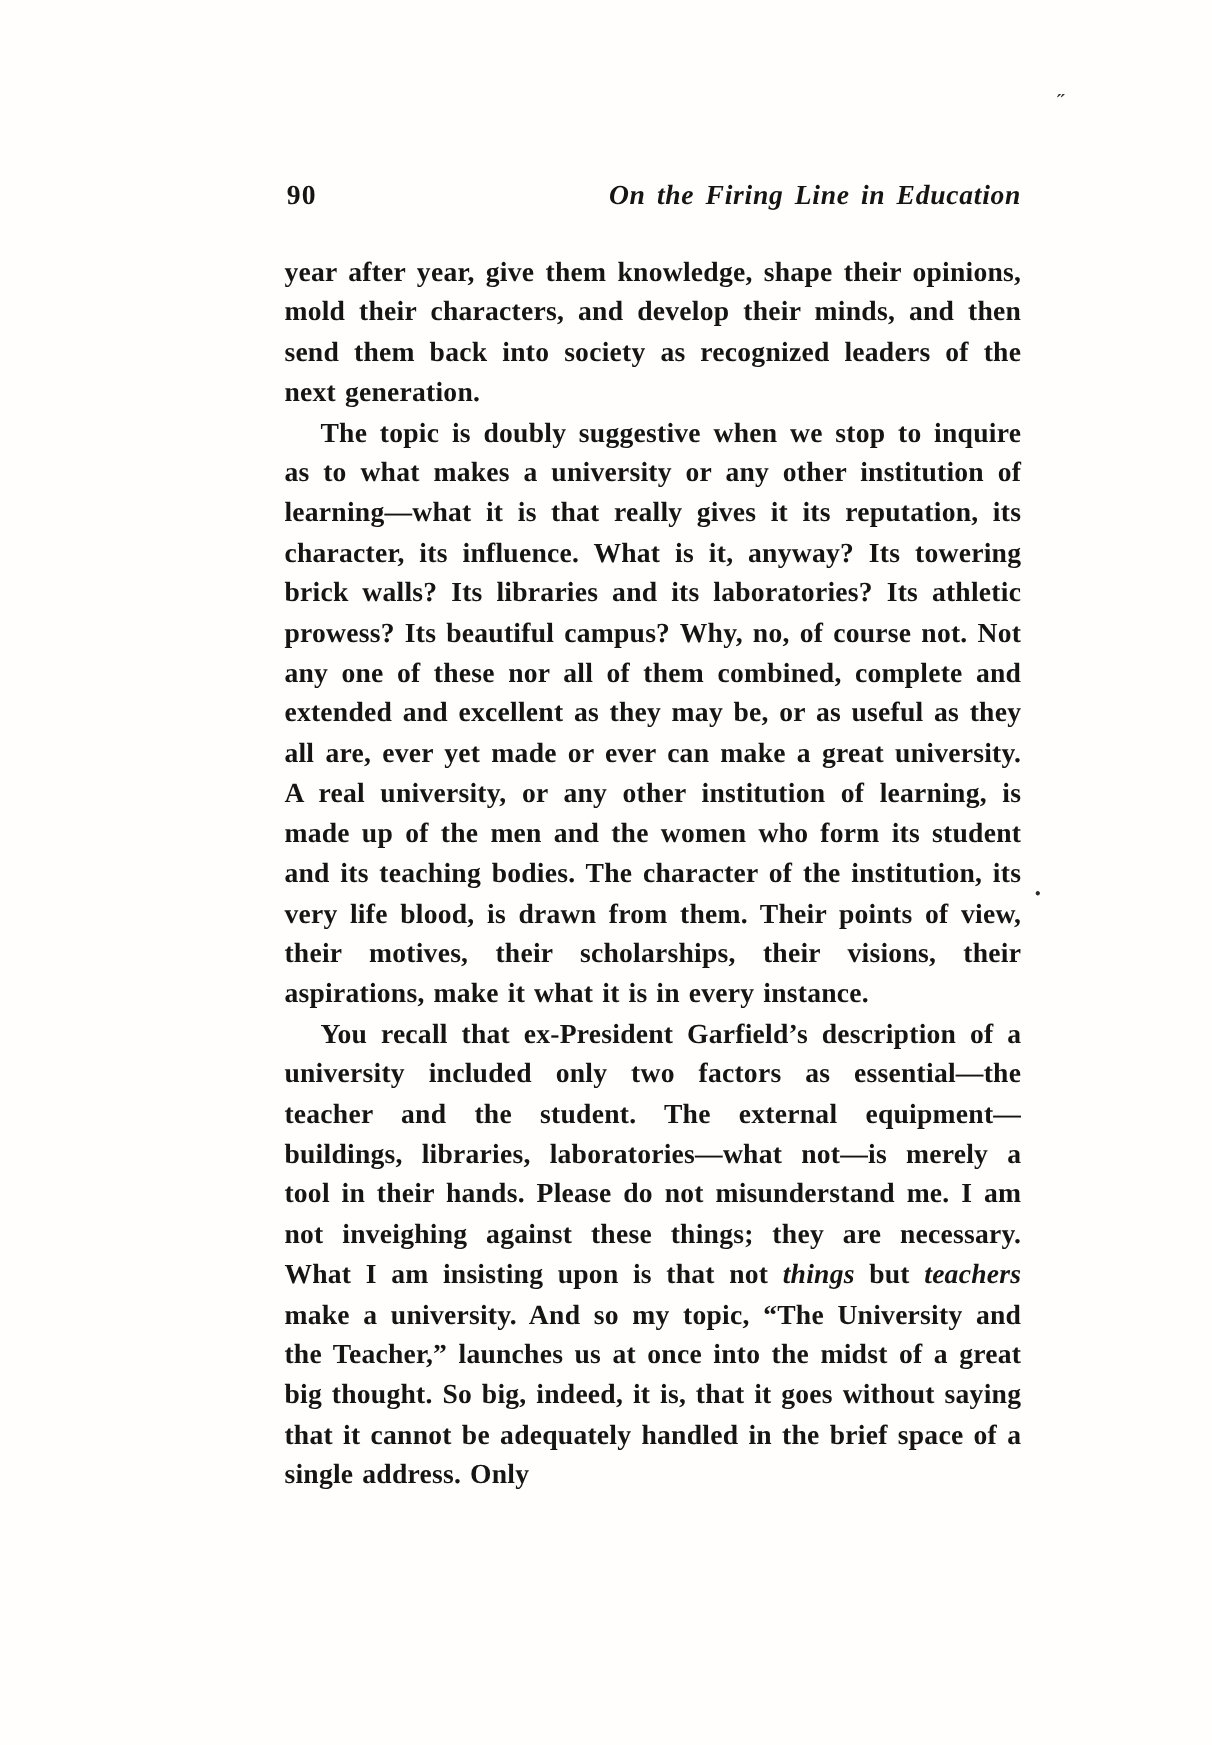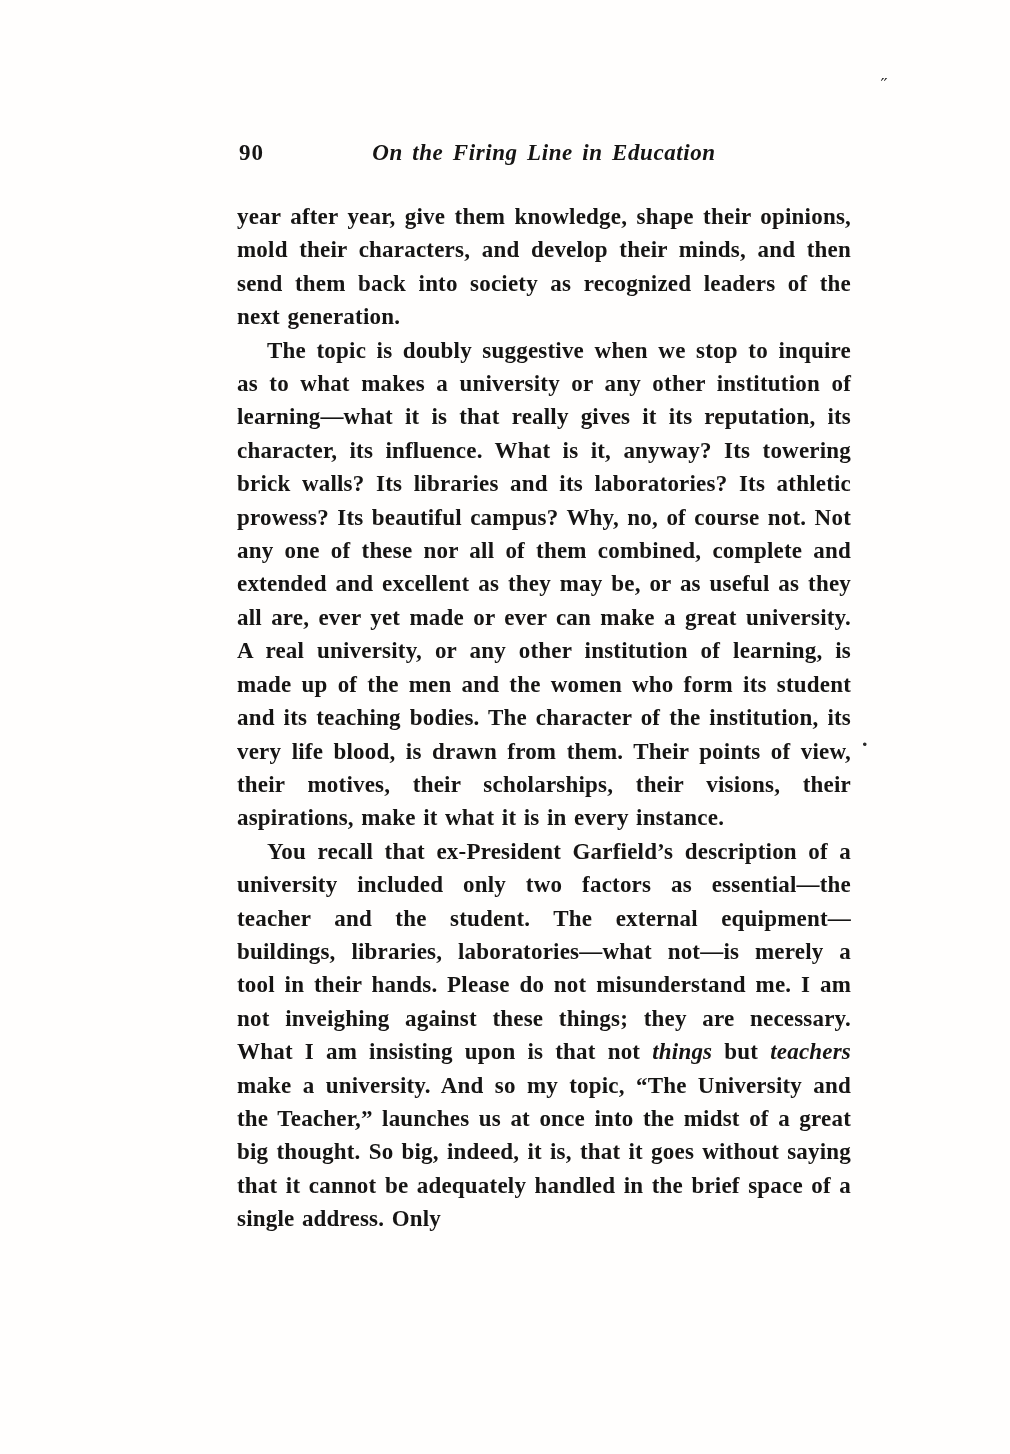--- a/index.html
+++ b/index.html
@@ -12,39 +12,39 @@
     width: 1010px;
     height: 1454px;
     background: #fffefd;
     overflow: hidden;
     font-family: "Liberation Serif", "DejaVu Serif", serif;
     color: #161514;
   }
   .content-column {
     position: absolute;
     left: 237px;
-    top: 140px;
+    top: 150px;
     width: 614px;
   }
   .page-header {
     position: relative;
     height: 34px;
     margin-bottom: 26px;
   }
   .page-num {
     position: absolute;
     left: 2px;
     top: 0;
     font-size: 23px;
     font-weight: 700;
     letter-spacing: 1px;
   }
   .running-title {
     display: block;
-    text-align: center;
+    text-align: right;
     font-size: 23px;
     font-style: italic;
     font-weight: 700;
     letter-spacing: 0.6px;
     word-spacing: 3px;
   }
   .page-body {
     font-size: 23px;
     line-height: 33.4px;
     font-weight: 600;

